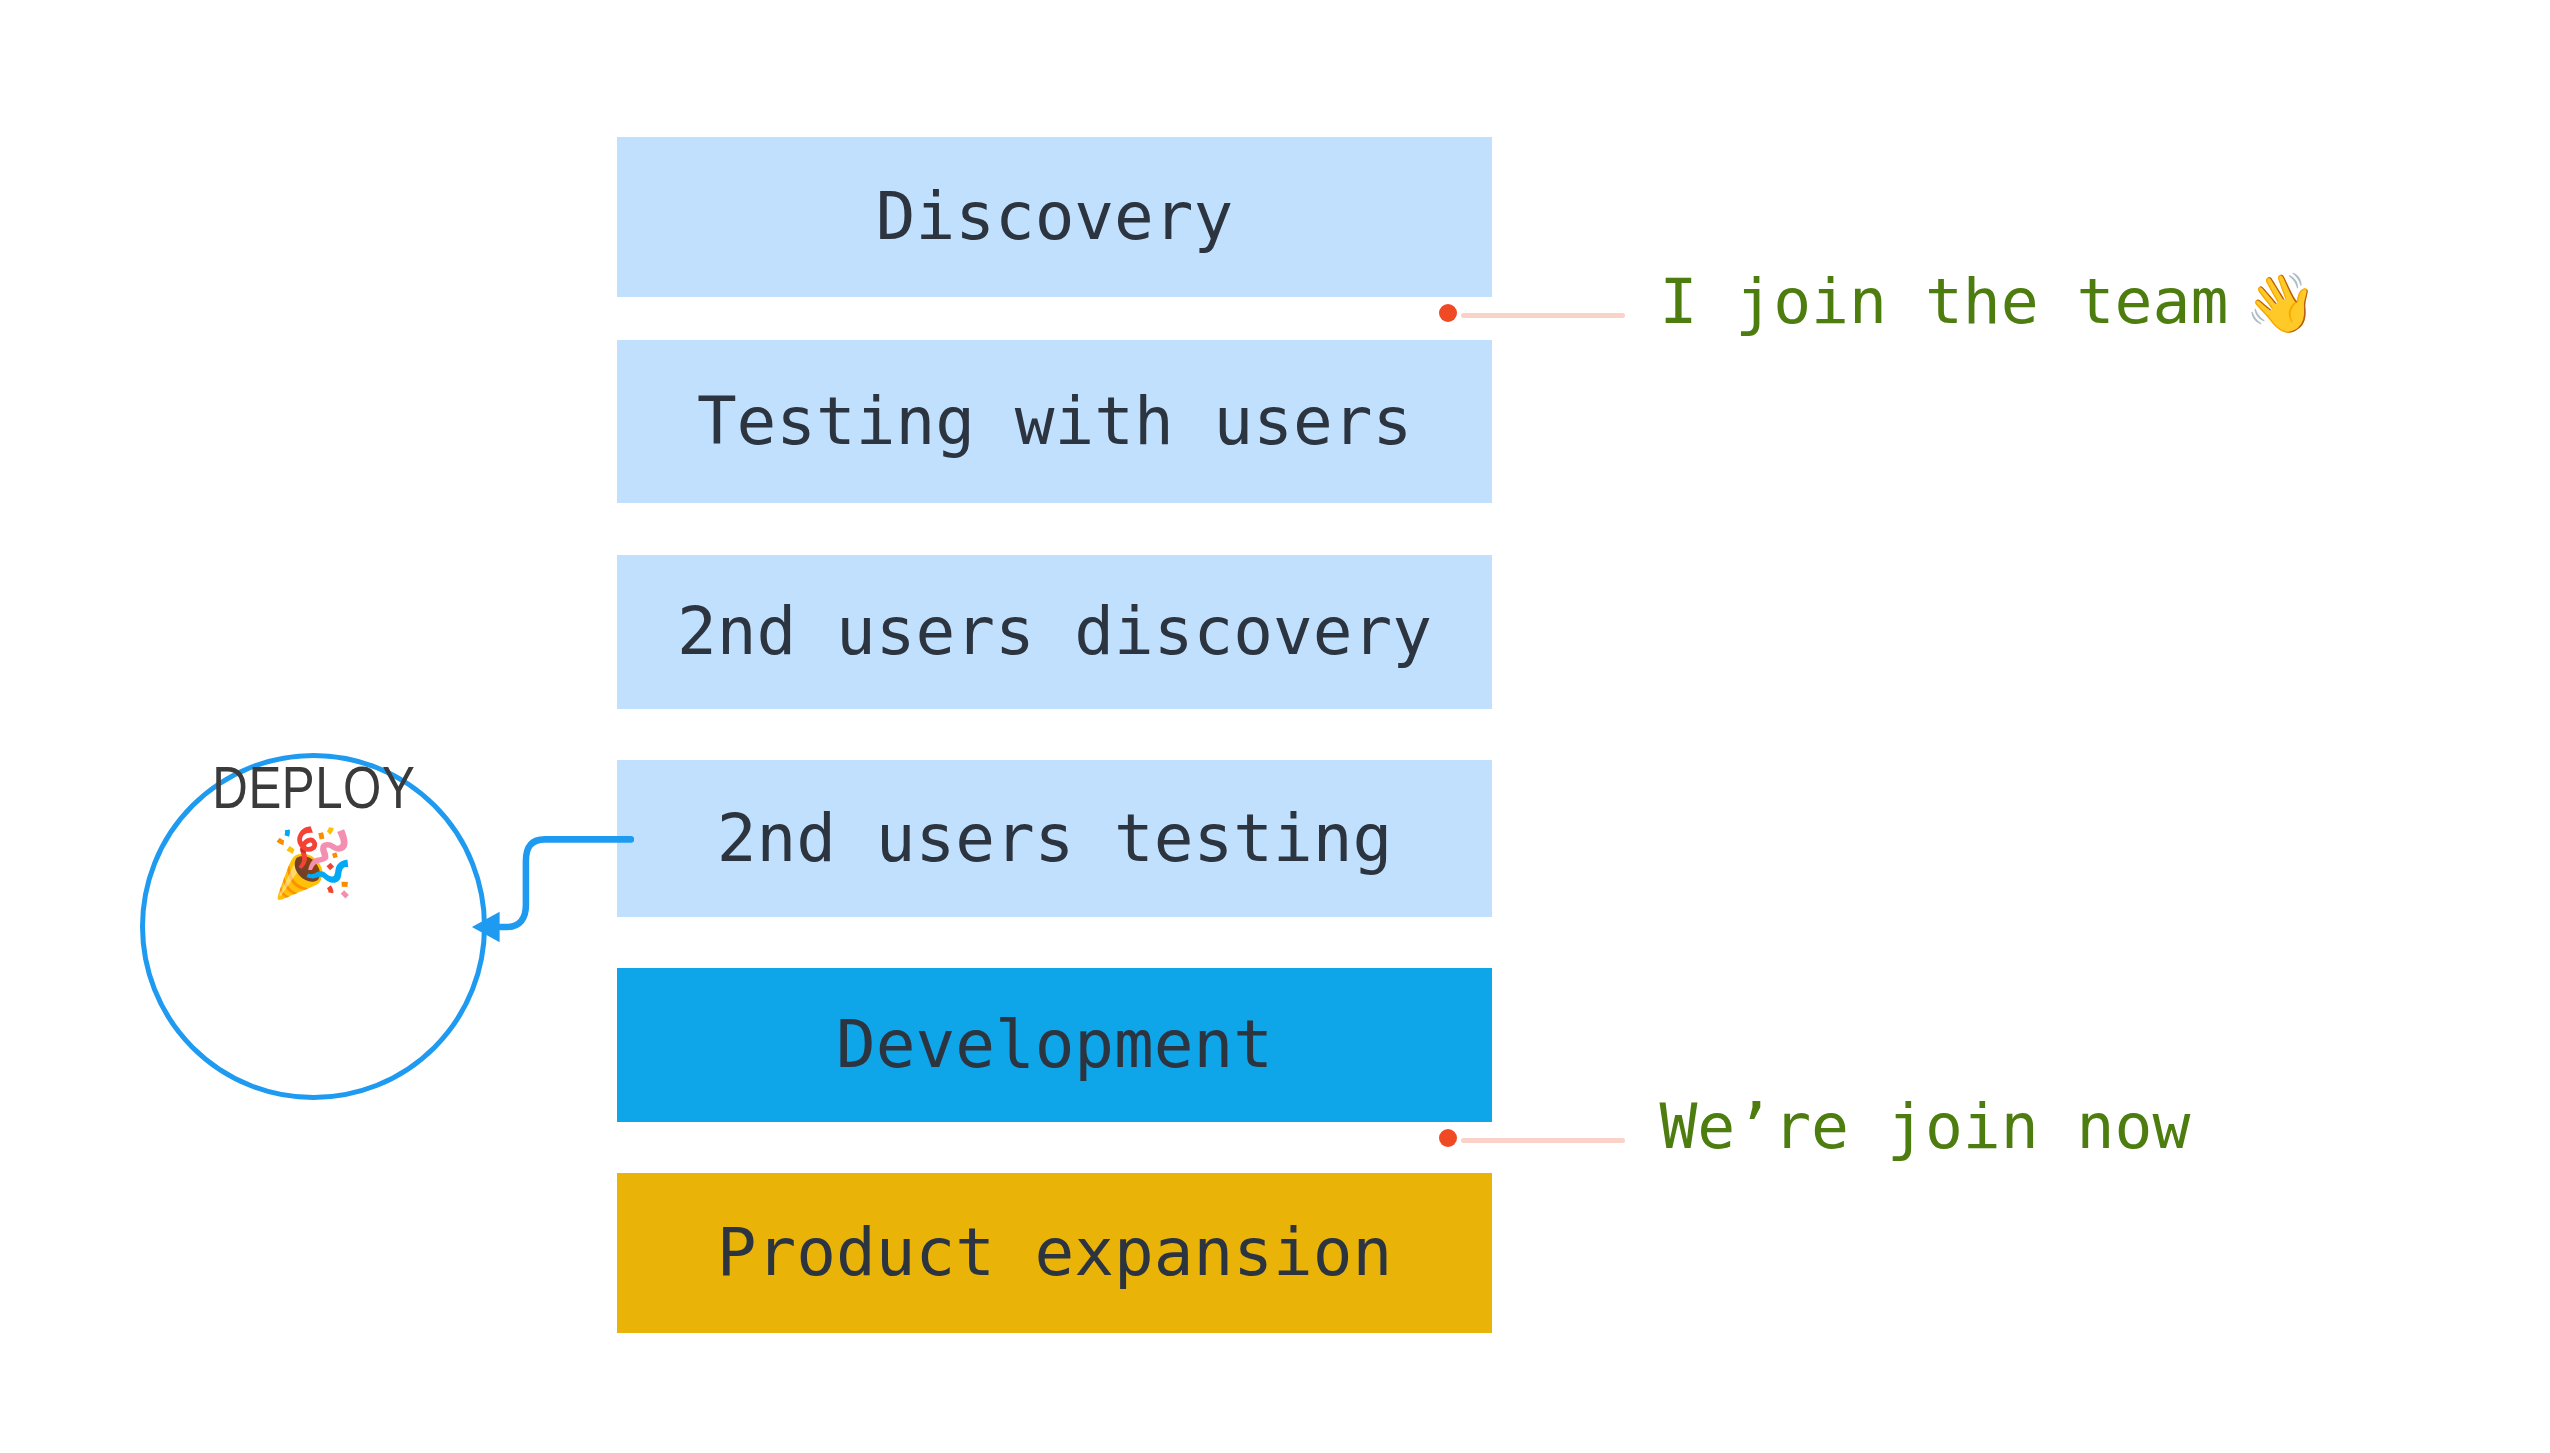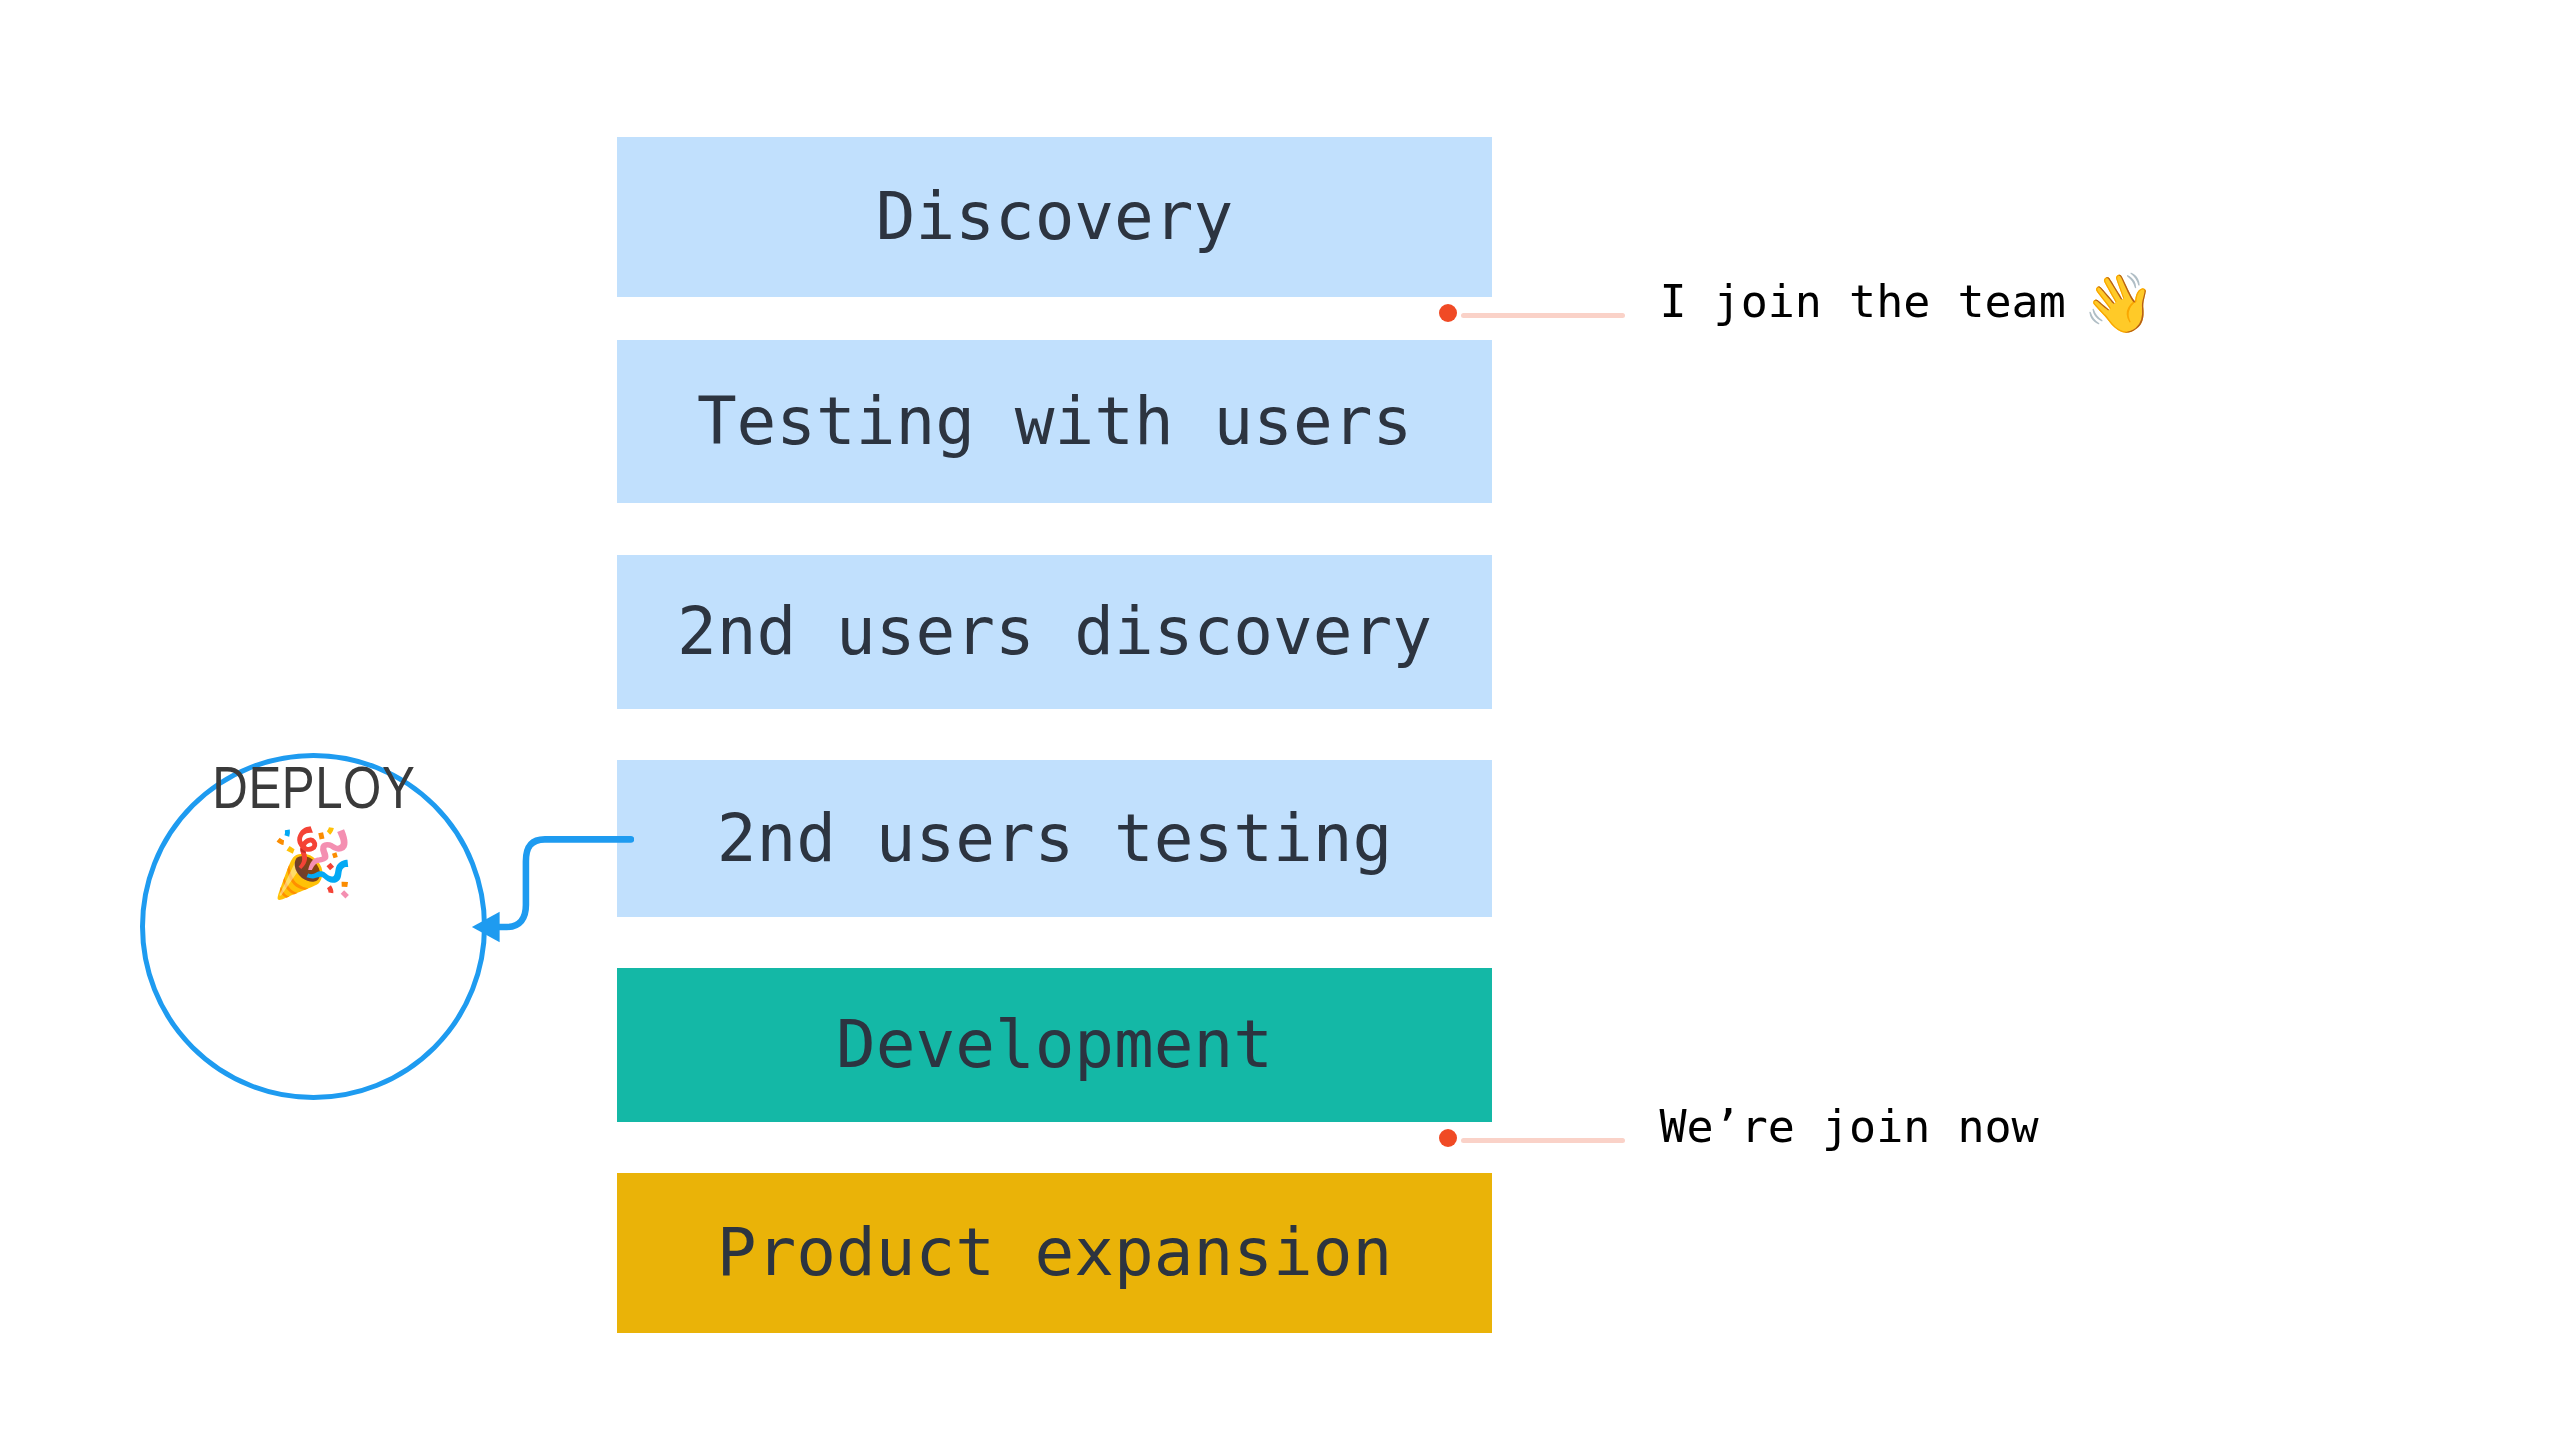--- a/index.html
+++ b/index.html
@@ -53,23 +53,23 @@
   }
   .anno-line {
     height: 5.1px;
     background: #fad2c8;
     border-radius: 2.9px;
     flex: 0 0 auto;
     margin-top: -2.2px;
   }
   .anno-text {
     font-family: "DejaVu Sans Mono", "Liberation Mono", monospace;
-    font-size: 45px;
+    font-size: 63px;
     line-height: 1;
-    color: #000000;
+    color: #4d7c0f;
     white-space: nowrap;
     flex: 0 0 auto;
     margin-top: -31px;
     text-align: right;
   }
   .anno-emoji {
     font-size: 58px;
     line-height: 1;
   }
 
@@ -121,21 +121,21 @@
       </div>
       <div class="bar" style="top: 340px; height: 163px; background: rgb(193, 224, 253);">
         <div class="bar-label">Testing with users</div>
       </div>
       <div class="bar" style="top: 555px; height: 154px; background: rgb(193, 224, 253);">
         <div class="bar-label">2nd users discovery</div>
       </div>
       <div class="bar" style="top: 760px; height: 157px; background: rgb(193, 224, 253);">
         <div class="bar-label">2nd users testing</div>
       </div>
-      <div class="bar" style="top: 968px; height: 154px; background: #14b8a6;">
+      <div class="bar" style="top: 968px; height: 154px; background: #0ea5e9;">
         <div class="bar-label">Development</div>
       </div>
       <div class="bar" style="top: 1173px; height: 160px; background: #eab308;">
         <div class="bar-label">Product expansion</div>
       </div>
     </div>
 
   <div id="deploy-circle">
     <div id="deploy-label">DEPLOY</div>
     <div id="deploy-emoji">🎉</div>

